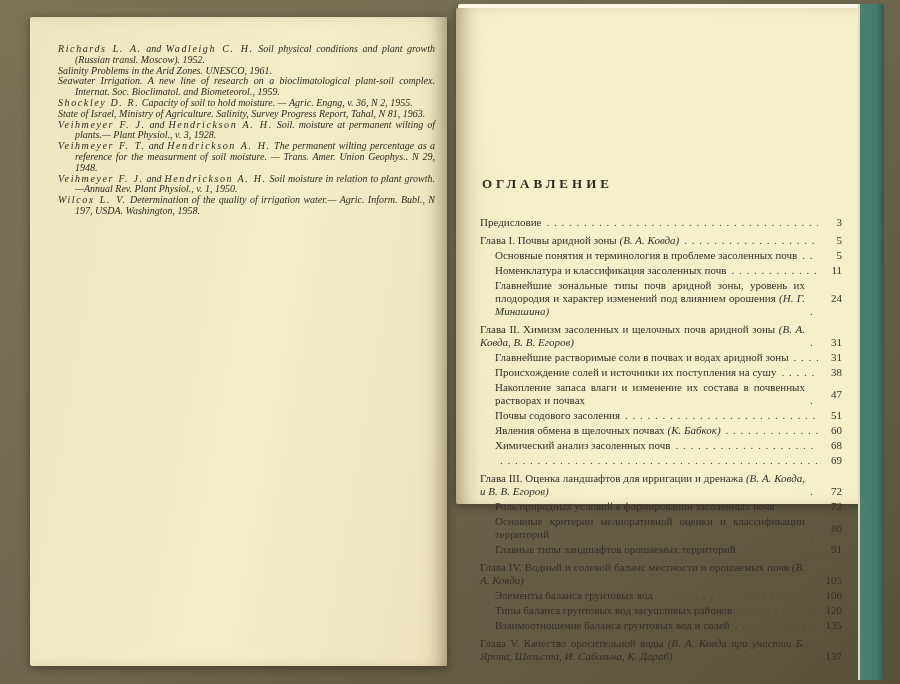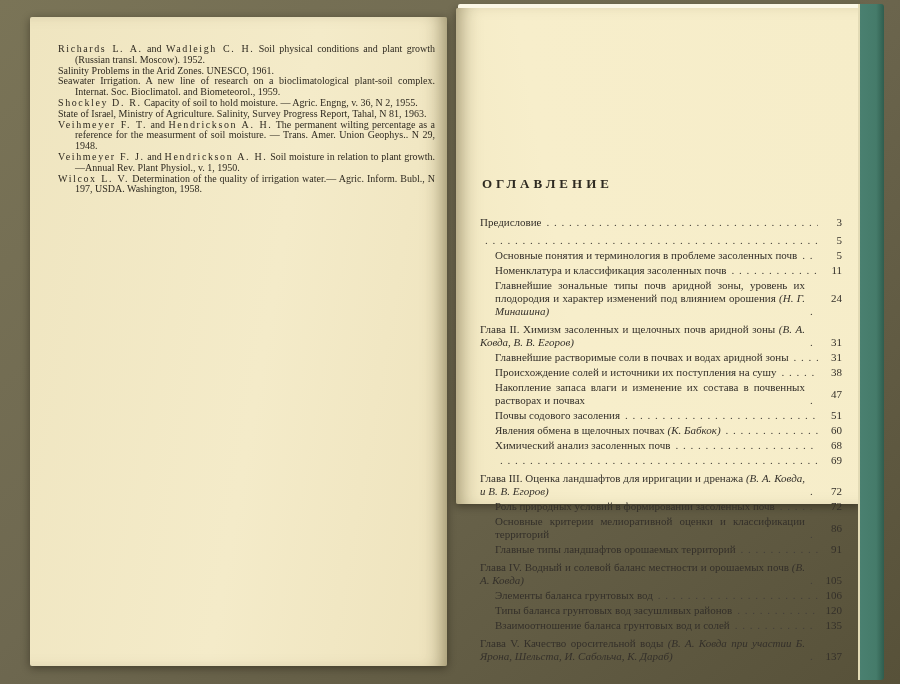--- a/index.html
+++ b/index.html
@@ -12,20 +12,21 @@
     background: linear-gradient(140deg, #7a7457 0%, #6e6850 45%, #575139 100%);
   }
   .page {
     position: absolute; border-radius: 2px;
     box-shadow: 0 2px 8px rgba(20,16,6,0.45);
   }
   .page-left {
     left: 30px; top: 17px; width: 417px; height: 649px;
     background: linear-gradient(100deg, #efe5c0 0%, #f4ebc9 55%, #eee3bd 100%);
     box-shadow: inset -16px 0 20px -12px rgba(70,58,22,0.55), 0 2px 8px rgba(20,16,6,0.45);
+    font-style: italic;
   }
   .page-right {
     left: 456px; top: 8px; width: 404px; height: 496px;
     background: linear-gradient(80deg, #f2e8c2 0%, #f7eecb 30%, #f6edc9 100%);
     box-shadow: inset 16px 0 20px -12px rgba(70,58,22,0.5), 0 2px 8px rgba(20,16,6,0.45);
   }
   .page-right::before {
     content: ""; position: absolute; left: 2px; right: 0; top: -4px; height: 4px;
     background: #fbf7e6; border-radius: 2px 2px 0 0;
   }
@@ -68,35 +69,37 @@
 <body>
 
 <div class="scene">
   <div class="page page-left">
     <div class="refs" id="refs">
         <p class="ref"><span class="spaced">Richards L. A.</span><span> and </span><span class="spaced">Wadleigh C. H.</span><span> Soil physical conditions and plant growth (Russian transl. Moscow). 1952.</span></p>
         <p class="ref"><span>Salinity Problems in the Arid Zones. UNESCO, 1961.</span></p>
         <p class="ref"><span>Seawater Irrigation. A new line of research on a bioclimatological plant-soil complex. Internat. Soc. Bioclimatol. and Biometeorol., 1959.</span></p>
         <p class="ref"><span class="spaced">Shockley D. R.</span><span> Capacity of soil to hold moisture. — Agric. Engng, v. 36, N 2, 1955.</span></p>
         <p class="ref"><span>State of Israel, Ministry of Agriculture. Salinity, Survey Progress Report, Tahal, N 81, 1963.</span></p>
+        <p class="ref"><span class="spaced">Veihmeyer F. J.</span><span> and </span><span class="spaced">Hendrickson A. H.</span><span> Soil. moisture at permanent wilting of plants.— Plant Physiol., v. 3, 1928.</span></p>
         <p class="ref"><span class="spaced">Veihmeyer F. T.</span><span> and </span><span class="spaced">Hendrickson A. H.</span><span> The permanent wilting percentage as a reference for the measurment of soil moisture. — Trans. Amer. Union Geophys.. N 29, 1948.</span></p>
         <p class="ref"><span class="spaced">Veihmeyer F. J.</span><span> and </span><span class="spaced">Hendrickson A. H.</span><span> Soil moisture in relation to plant growth. —Annual Rev. Plant Physiol., v. 1, 1950.</span></p>
         <p class="ref"><span class="spaced">Wilcox L. V.</span><span> Determination of the quality of irrigation water.— Agric. Inform. Bubl., N 197, USDA. Washington, 1958.</span></p>
       </div>
   </div>
   <div class="page page-right">
     <div class="page-right-content">
       <h1 class="toc-heading">ОГЛАВЛЕНИЕ</h1>
       <div class="toc" id="toc">
           <div class="toc-row">
             <span class="toc-label"><span>Предисловие</span></span>
             <span class="dots"></span>
             <span class="toc-page">3</span>
           </div>
           <div class="toc-row chap">
+            <span class="toc-label"><span>Глава I. Почвы аридной зоны </span><i>(В. А. Ковда)</i></span>
             <span class="dots"></span>
             <span class="toc-page">5</span>
           </div>
           <div class="toc-row ind">
             <span class="toc-label"><span>Основные понятия и терминология в проблеме засоленных почв</span></span>
             <span class="dots"></span>
             <span class="toc-page">5</span>
           </div>
           <div class="toc-row ind">
             <span class="toc-label"><span>Номенклатура и классификация засоленных почв</span></span>

